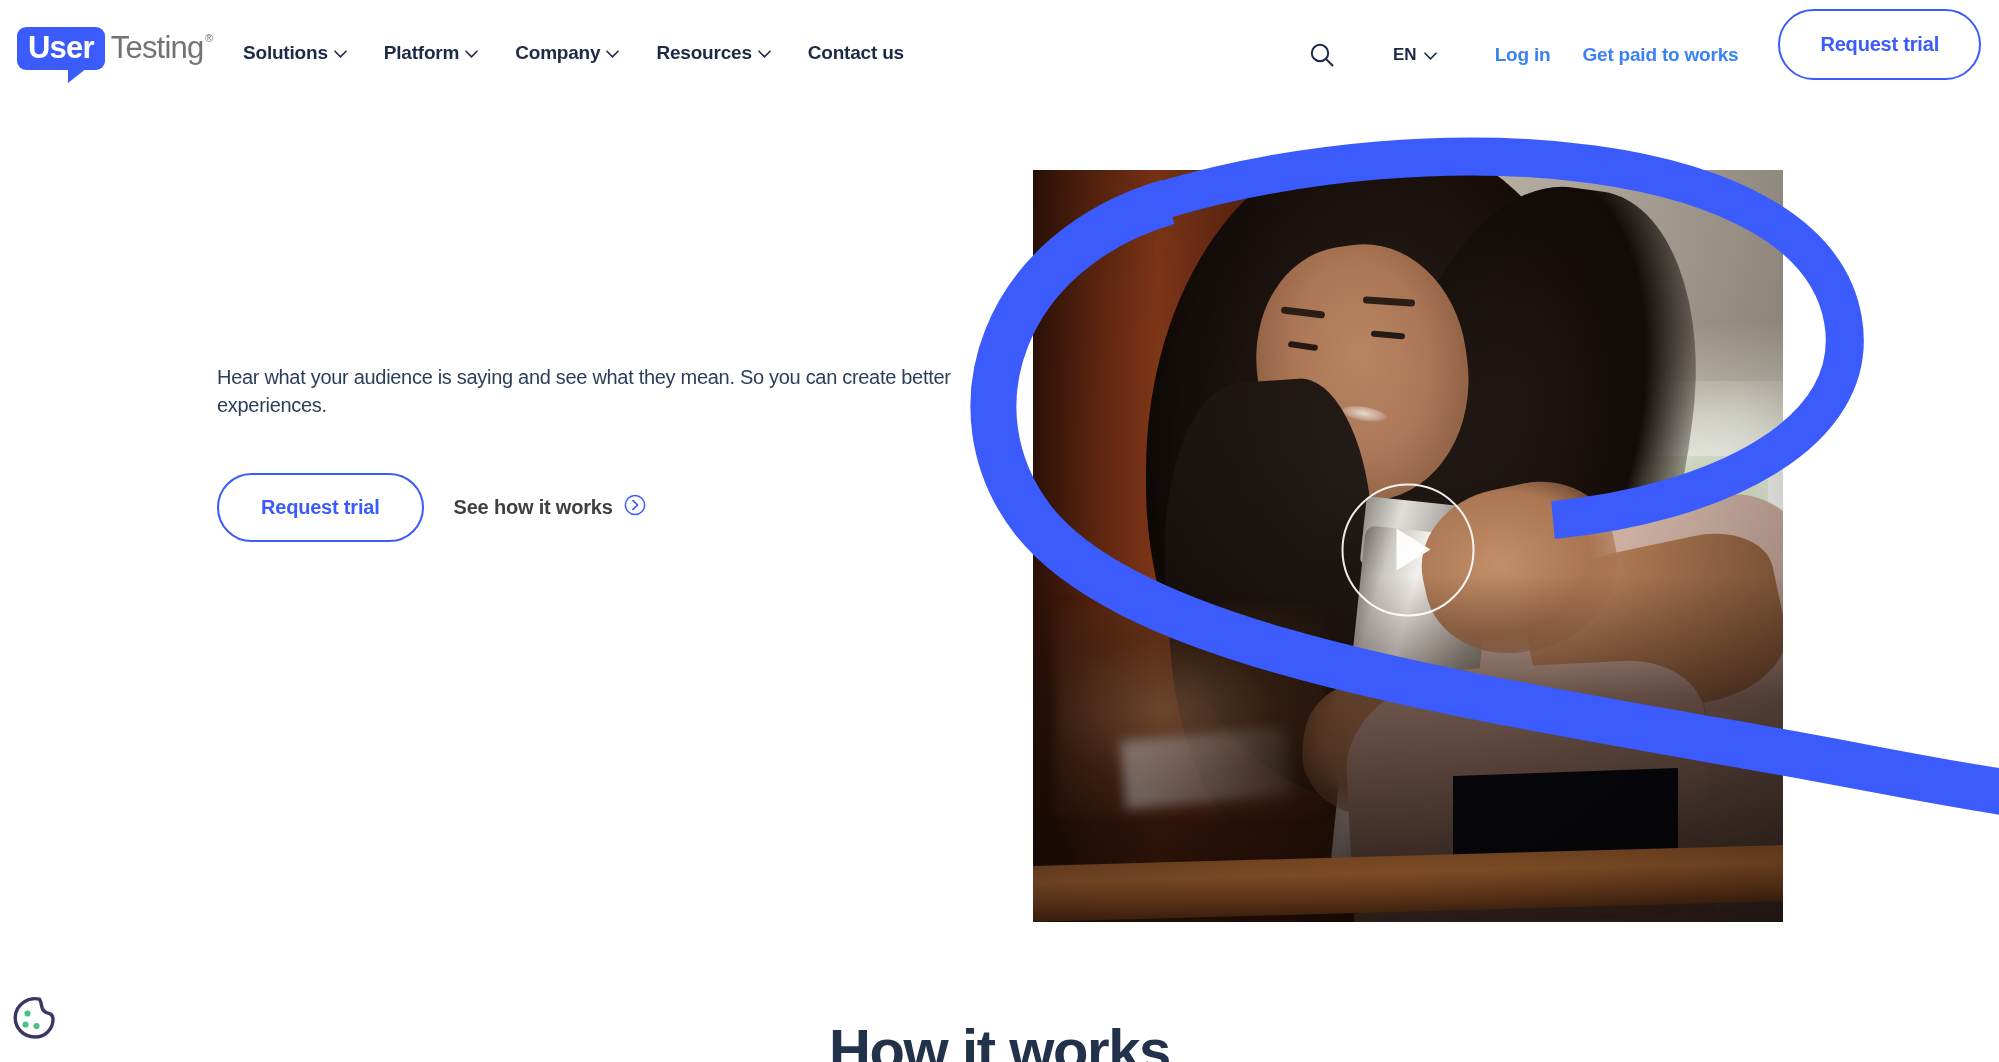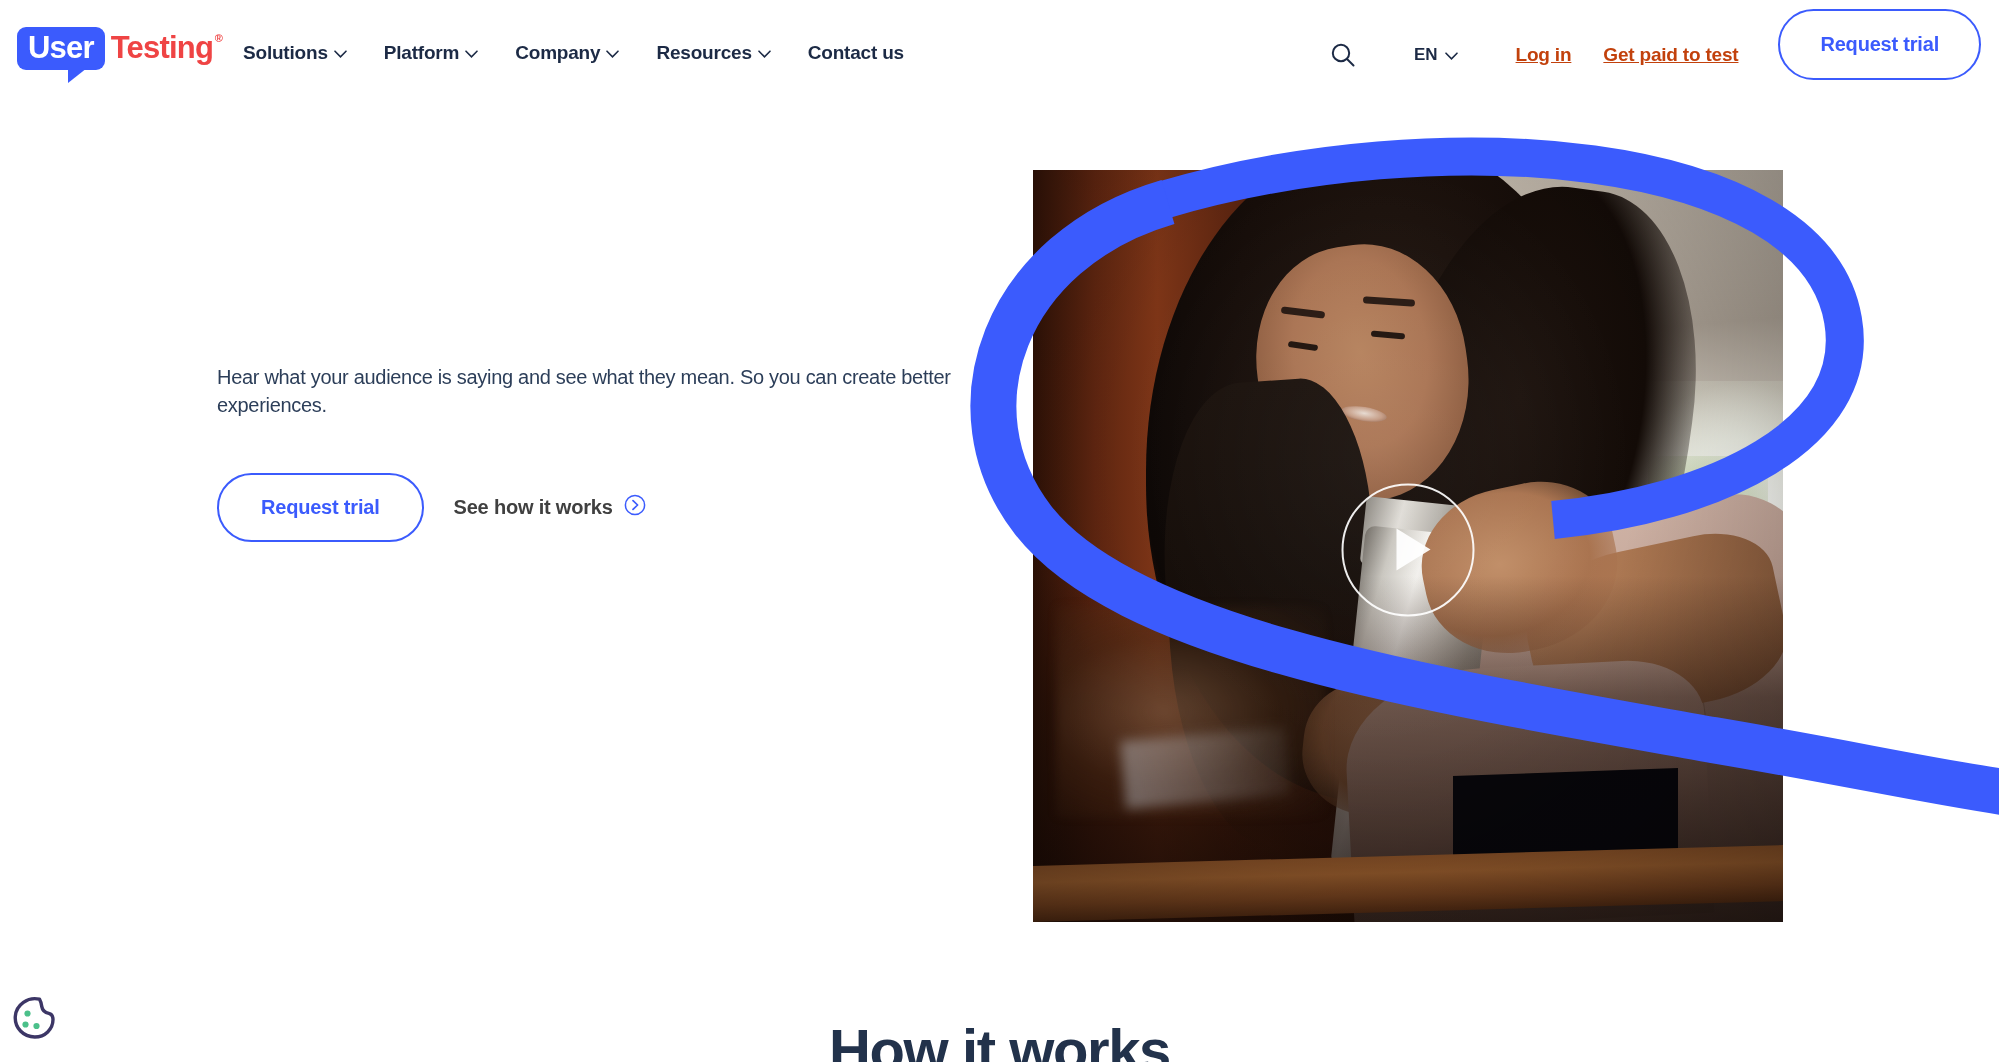--- a/index.html
+++ b/index.html
@@ -56,23 +56,23 @@
     content: "";
     position: absolute;
     right: 18px;
     bottom: -13px;
     width: 0; height: 0;
     border-left: 0 solid transparent;
     border-right: 19px solid transparent;
     border-top: 15px solid #3B5BFD;
   }
   .logo-word {
-    color: #ef4444;
+    color: #737373;
     font-size: 31px;
-    font-weight: bold;
+    font-weight: normal;
     letter-spacing: -0.8px;
     line-height: 1;
     margin-left: 6px;
     margin-top: 5px;
     position: relative;
   }
   .logo-word .reg {
     font-size: 11px;
     vertical-align: super;
     position: absolute;
@@ -123,26 +123,25 @@
     margin-top: 2px;
   }
   .lang {
     display: flex; align-items: center; gap: 7px;
     color: #1C2A45; font-size: 17px; font-weight: bold;
     cursor: pointer;
     margin-right: 58px;
     margin-top: 2px;
   }
   .hlink {
-    color: #c2410c; font-size: 19px; font-weight: bold;
+    color: #3b82f6; font-size: 19px; font-weight: bold;
     cursor: pointer; white-space: nowrap;
     margin-right: 32px;
     margin-top: 2px;
     letter-spacing: -0.2px;
-    text-decoration: underline;
   }
   .hlink.second { margin-right: 40px; }
   .cta-pill {
     border: 2px solid #3B5BFD;
     color: #3B5BFD;
     background: #ffffff;
     border-radius: 50px;
     font-size: 20px;
     font-weight: bold;
     letter-spacing: -0.2px;
@@ -509,21 +508,21 @@
       <div class="lang">
         <span>EN</span>
         <span class="chev">
           <svg viewBox="0 0 13 8" width="13" height="8">
               <path d="M1 1.2 L6.5 6.8 L12 1.2" fill="none" stroke="#1C2A45" stroke-width="1.6" stroke-linecap="round"></path>
             </svg>
         </span>
       </div>
 
       <a class="hlink">Log in</a>
-      <a class="hlink second">Get paid to test</a>
+      <a class="hlink second">Get paid to works</a>
 
       <button class="cta-pill">Request trial</button>
     </div>
 
   </header>
 
   <section class="hero">
 
     <div class="hero-copy">
       <p class="hero-sub">Hear what your audience is saying and see what they mean. So you can create better experiences.</p>

